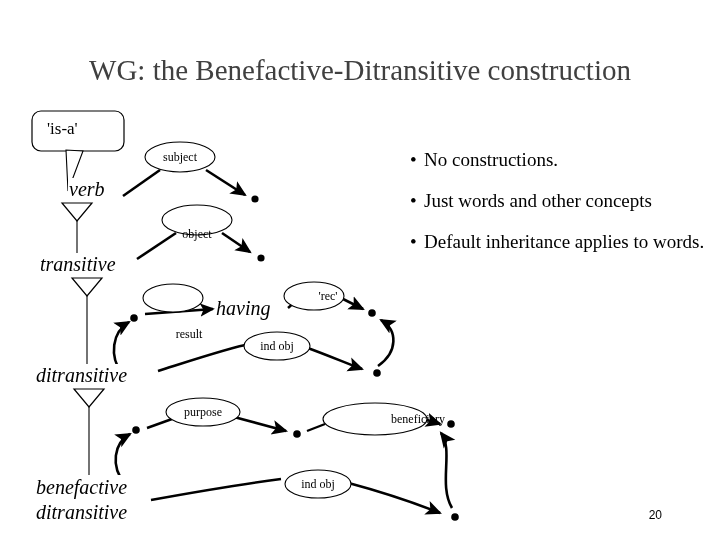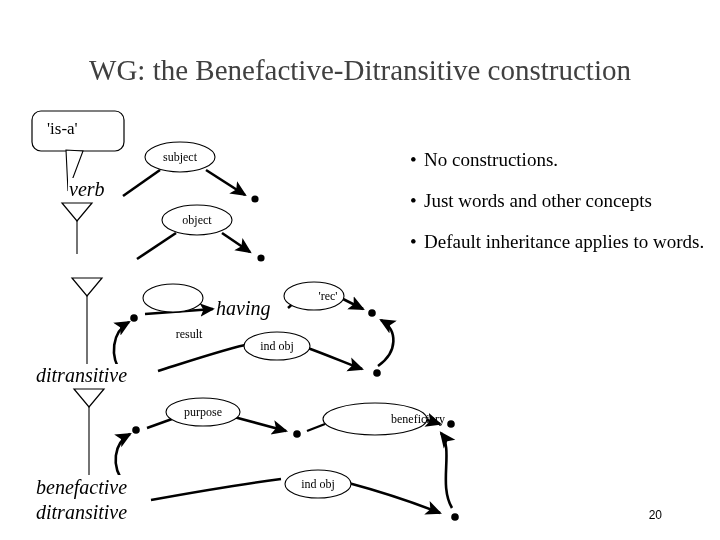--- a/index.html
+++ b/index.html
@@ -140,30 +140,31 @@
       <ellipse cx="314" cy="296" rx="30" ry="14" fill="#fff" stroke="#000" stroke-width="1.1"></ellipse>
       <ellipse cx="277" cy="346" rx="33" ry="14" fill="#fff" stroke="#000" stroke-width="1.1"></ellipse>
       <ellipse cx="203" cy="412" rx="37" ry="14" fill="#fff" stroke="#000" stroke-width="1.1"></ellipse>
       <ellipse cx="375" cy="419" rx="52" ry="16" fill="#fff" stroke="#000" stroke-width="1.1"></ellipse>
       <ellipse cx="318" cy="484" rx="33" ry="14" fill="#fff" stroke="#000" stroke-width="1.1"></ellipse>
     </svg>
 
     <div class="isa-label" style="left:47px;top:119px;">'is-a'</div>
 
     <div class="nlabel" style="left:68px;top:178px;">verb</div>
+    <div class="nlabel" style="left:39px;top:253px;">transitive</div>
     <div class="nlabel" style="left:35px;top:364px;">ditransitive</div>
     <div class="nlabel two" style="left:35px;top:475px;">
       <div>benefactive</div>
       <div>ditransitive</div>
     </div>
 
     <div class="nlabel" style="left:215px;top:297px;background:transparent;">having</div>
 
     <div class="elabel" style="left:150px;top:150px;width:60px;">subject</div>
-    <div class="elabel" style="left:167px;top:213px;width:60px;">object</div>
+    <div class="elabel" style="left:167px;top:227px;width:60px;">object</div>
     <div class="elabel" style="left:164px;top:291px;width:50px;margin-top:36px;">result</div>
     <div class="elabel" style="left:303px;top:289px;width:50px;">'rec'</div>
     <div class="elabel" style="left:249px;top:339px;width:56px;">ind obj</div>
     <div class="elabel" style="left:172px;top:405px;width:62px;">purpose</div>
     <div class="elabel" style="left:325px;top:412px;width:100px;margin-left:43px;">beneficiary</div>
     <div class="elabel" style="left:290px;top:477px;width:56px;">ind obj</div>
   </div>
 
   <div class="pagenum">20</div>
 

